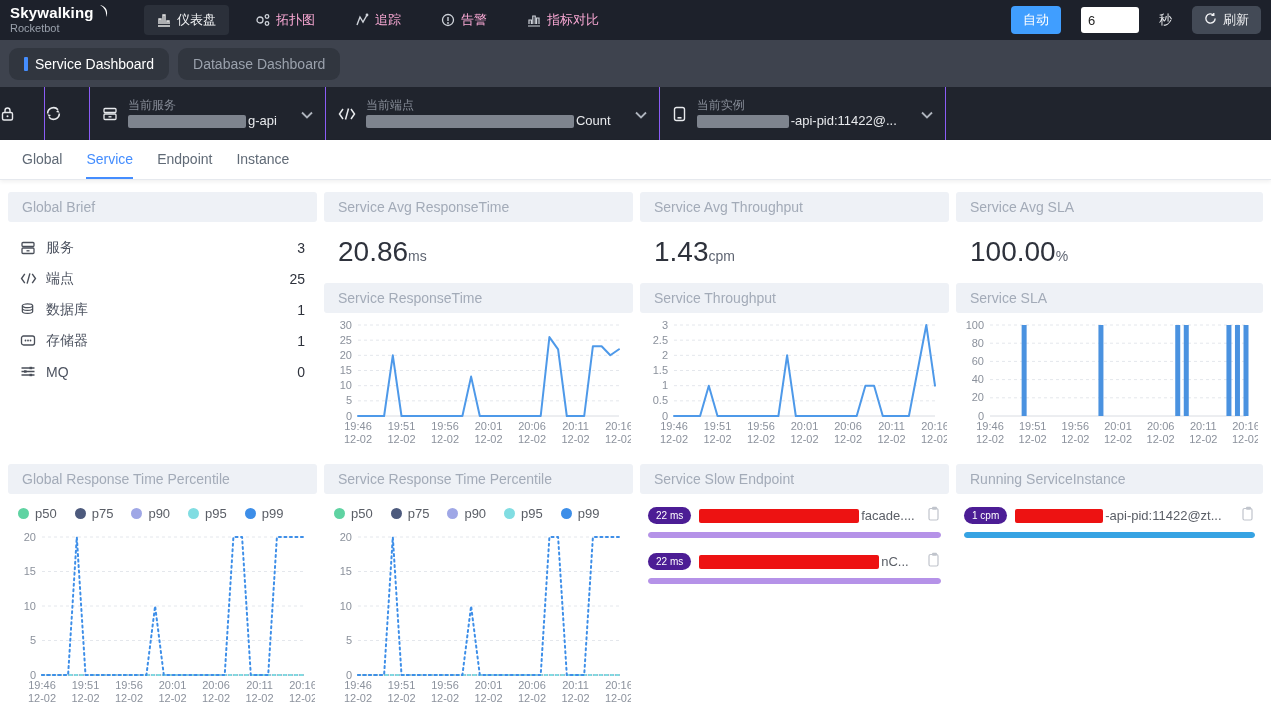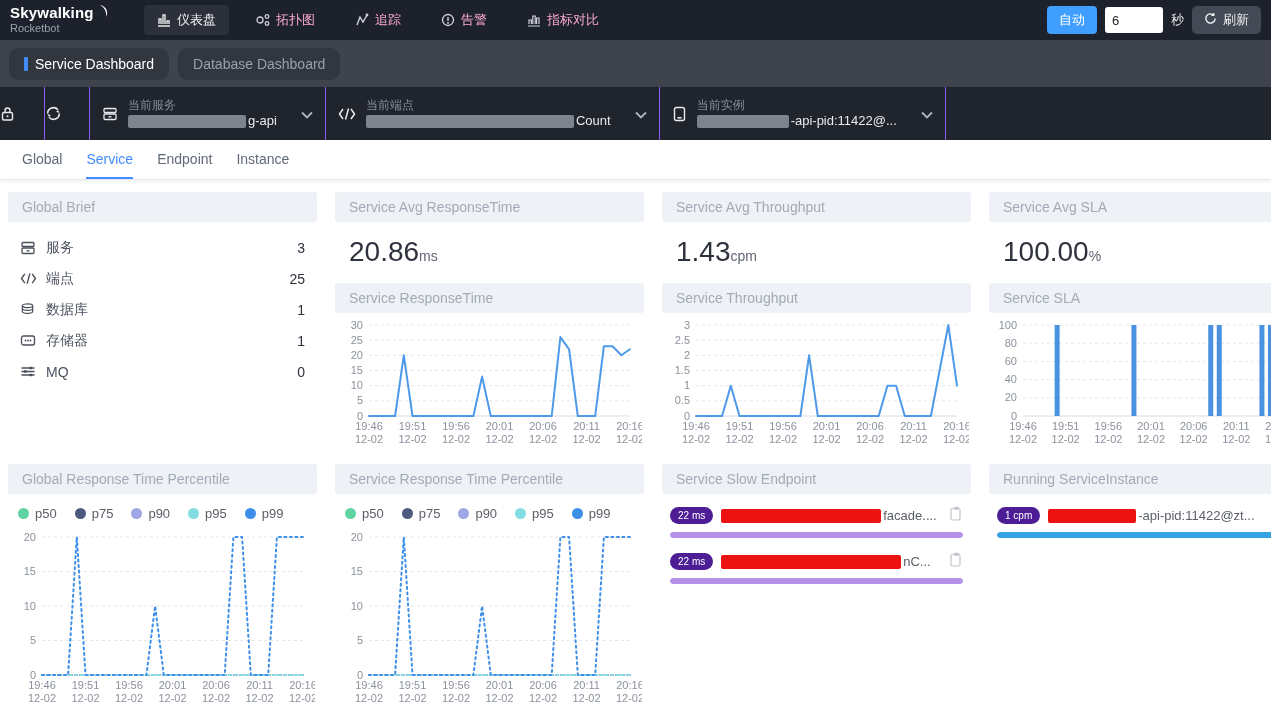--- a/index.html
+++ b/index.html
@@ -10,21 +10,21 @@
   .topnav { height:40px; background:#1d212b; display:flex; align-items:center; }
   .logo { margin-left:10px; width:120px; line-height:1.05; position:relative; }
   .logo .t1 { color:#fff; font-size:15px; font-weight:bold; letter-spacing:.2px; }
   .logo .moon { display:inline-block; margin-left:2px; vertical-align:top; }
   .logo .t2 { color:#9aa1ac; font-size:11px; }
   .navmenu { display:flex; align-items:center; gap:14px; margin-left:14px; }
   .navitem { display:flex; align-items:center; gap:6px; color:#f9a8d4; font-size:13px;
     padding:6px 13px; border-radius:4px; cursor:pointer; }
   .navitem.active { background:#2b303a; color:#f2f3f5; }
   .navitem svg { display:block; }
-  .nav-right { margin-left:auto; display:flex; align-items:center; gap:8px; margin-right:10px; }
+  .nav-right { margin-left:auto; display:flex; align-items:center; gap:20px; margin-right:10px; }
   .btn-auto { background:#409eff; color:#fff; font-size:13px; padding:5px 12px; border-radius:4px;
     border:none; cursor:pointer; }
   .itv-input { width:58px; height:26px; border:none; border-radius:3px; font-size:13px;
     padding-left:7px; background:#fff; color:#222; }
   .itv-unit { color:#e8eaed; font-size:13px; }
   .btn-refresh { background:#434a56; color:#f0f1f3; font-size:13px; padding:5px 12px;
     border-radius:5px; border:none; display:flex; align-items:center; gap:6px; cursor:pointer; }
 
   
   .dashrow { height:47px; background:#3e434e; display:flex; align-items:center; gap:9px; padding-left:9px; }
@@ -48,21 +48,21 @@
 
   
   .scopetabs { height:40px; background:#fff; display:flex; align-items:stretch; padding-left:10px;
     border-bottom:1px solid #e6e9ee; box-shadow:0 2px 4px rgba(0,0,0,.06); position:relative; z-index:2; }
   .scopetab { font-size:14px; color:#606a76; display:flex; align-items:center; margin:0 12px;
     cursor:pointer; border-bottom:2px solid transparent; }
   .scopetab.active { color:#448dfe; border-bottom-color:#448dfe; }
 
   
   .main { padding:12px 8px 8px 8px; background:#fff; }
-  .grid { display:grid; grid-template-columns:repeat(4,1fr); gap:10px 18px; }
+  .grid { display:grid; grid-template-columns:repeat(4,1fr); gap:10px 7px; }
   .col { display:flex; flex-direction:column; }
   .cardhd { background:#eef1f6; border-radius:3px; height:30px; line-height:30px;
     padding:0 14px; font-size:14px; color:#a3abb8; white-space:nowrap; overflow:hidden; }
   .gap8 { height:9px; }
 
   
   .brieflist { padding:10px 6px 0 6px; }
   .briefrow { display:flex; align-items:center; height:31px; padding:0 6px; }
   .briefrow .bicon { width:26px; color:#4a4f59; display:flex; align-items:center; }
   .briefrow .blabel { font-size:14px; color:#4d5360; }

